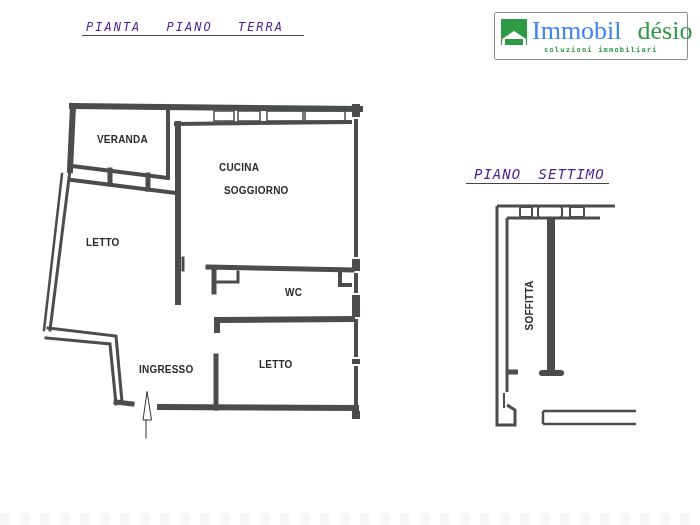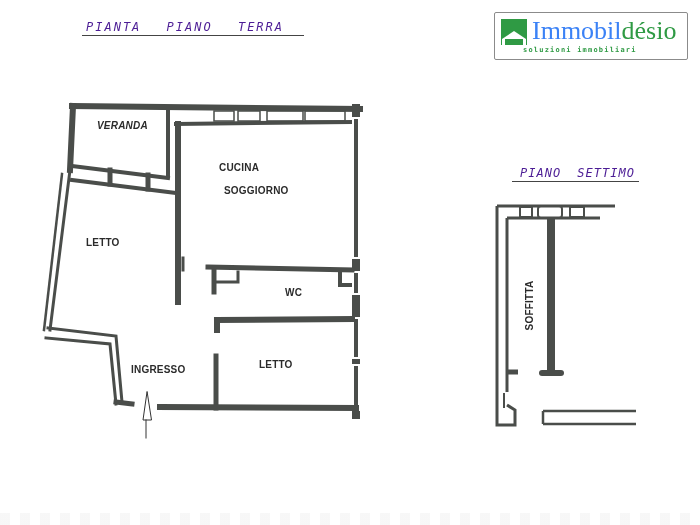--- a/index.html
+++ b/index.html
@@ -1,31 +1,31 @@
 <!DOCTYPE html>
 <html><head>
 <meta charset="utf-8">
 <style>
   html, body { margin:0; padding:0; background:#ffffff; }
   body { width:700px; height:525px; position:relative; overflow:hidden; font-family:"Liberation Sans", sans-serif; }
   .title { position:absolute; font-family:"DejaVu Sans Mono", monospace; font-style:italic; color:#4c1d95; letter-spacing:2px; font-size:12px; }
   .title-main { left:86px; top:20px; width:218px; word-spacing:16px; }
   .title-main::after { content:""; position:absolute; left:-4px; right:0; bottom:-2px; height:1px; background:#444; }
-  .title-upper { left:520px; top:166px; font-size:12px; letter-spacing:1px; word-spacing:8px; }
+  .title-upper { left:474px; top:166px; font-size:14px; letter-spacing:1px; word-spacing:8px; }
   .title-upper::after { content:""; position:absolute; left:-8px; right:-4px; bottom:-2px; height:1px; background:#444; }
   .room { position:absolute; font-size:10px; font-weight:bold; color:#2b2b2b; letter-spacing:0.2px; }
   .logo { position:absolute; left:494px; top:12px; width:192px; height:46px; border:1.5px solid #8b8b8b; border-radius:2px; background:#fff; }
   .logo-mark { position:absolute; left:6px; top:6px; width:26px; height:26px; background:#2f9a44; overflow:hidden; }
   .logo-mark .roof { position:absolute; left:1px; top:12px; width:0; height:0; border-left:12px solid transparent; border-right:12px solid transparent; border-bottom:8px solid #ffffff; }
   .logo-mark .base { position:absolute; left:1px; top:20px; width:24px; height:6px; background:#ffffff; }
   .logo-mark .base2 { position:absolute; left:4px; top:20px; width:18px; height:6px; background:#2f9a44; }
   .logo-text { position:absolute; left:37px; top:1px; font-family:"Liberation Serif", serif; font-size:26px; line-height:34px; }
   .logo-text .a { color:#3b82f6; }
-  .logo-text .b { color:#2f9a44; }
-  .logo-tag { position:absolute; left:28px; top:33px; font-family:"DejaVu Sans Mono", monospace; font-size:7px; letter-spacing:1.2px; color:#2f9a44; font-weight:bold; }
+  .logo-text .b { color:#2f9a44;margin-left:16px; }
+  .logo-tag { position:absolute; left:49px; top:33px; font-family:"DejaVu Sans Mono", monospace; font-size:7px; letter-spacing:1.2px; color:#2f9a44; font-weight:bold; }
   svg { position:absolute; left:0; top:0; }
   .stripes { position:absolute; left:0; top:513px; width:700px; height:12px; background:repeating-linear-gradient(90deg, #f4f4f4 0 10px, #ffffff 10px 20px); opacity:0.7; }
 </style>
 </head>
 <body>
 
 <div class="title title-main">PIANTA PIANO TERRA</div>
 <div class="title title-upper">PIANO SETTIMO</div>
 
 <div class="logo">
@@ -107,22 +107,22 @@
     <path d="M542 373 L561 373" stroke-width="6" stroke-linecap="round"></path>
     <path d="M508 372 L518 372" stroke-width="5"></path>
     <path d="M497 392 L497 425 L515 425 L515 410 L507 405" stroke-width="3"></path>
     <path d="M504 393 L504 408" stroke-width="2"></path>
     <path d="M543 411 L636 411" stroke-width="2.5"></path>
     <path d="M543 424 L636 424" stroke-width="2.5"></path>
     <path d="M543 411 L543 424" stroke-width="2.5"></path>
   </g>
 </svg>
 
-<div class="room" style="left:97px;top:120px;font-style:italic;">VERANDA</div>
+<div class="room" style="left:97px;top:134px;">VERANDA</div>
 <div class="room" style="left:219px;top:162px;">CUCINA</div>
 <div class="room" style="left:224px;top:185px;">SOGGIORNO</div>
 <div class="room" style="left:86px;top:237px;">LETTO</div>
 <div class="room" style="left:285px;top:287px;">WC</div>
 <div class="room" style="left:259px;top:359px;">LETTO</div>
-<div class="room" style="left:131px;top:364px;">INGRESSO</div>
+<div class="room" style="left:139px;top:364px;">INGRESSO</div>
 <div class="room" style="left:505px;top:300px;transform:rotate(-90deg);transform-origin:center;">SOFFITTA</div>
 
 <div class="stripes"></div>
 
 </body></html>

